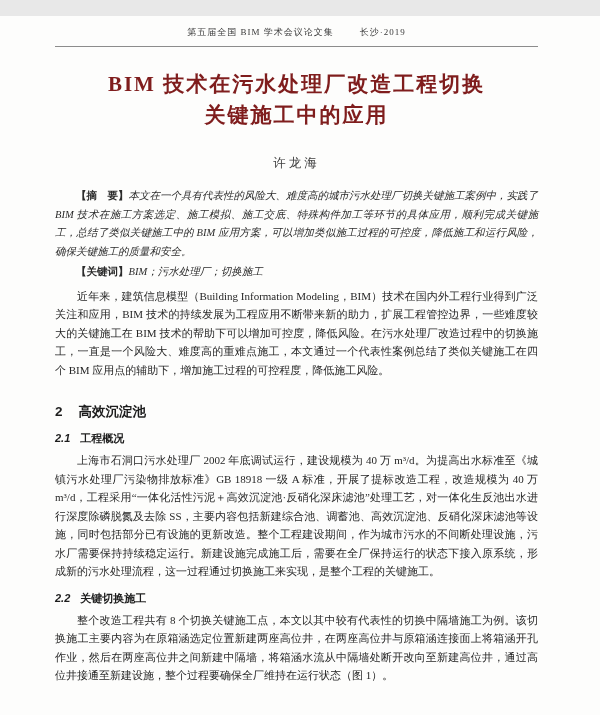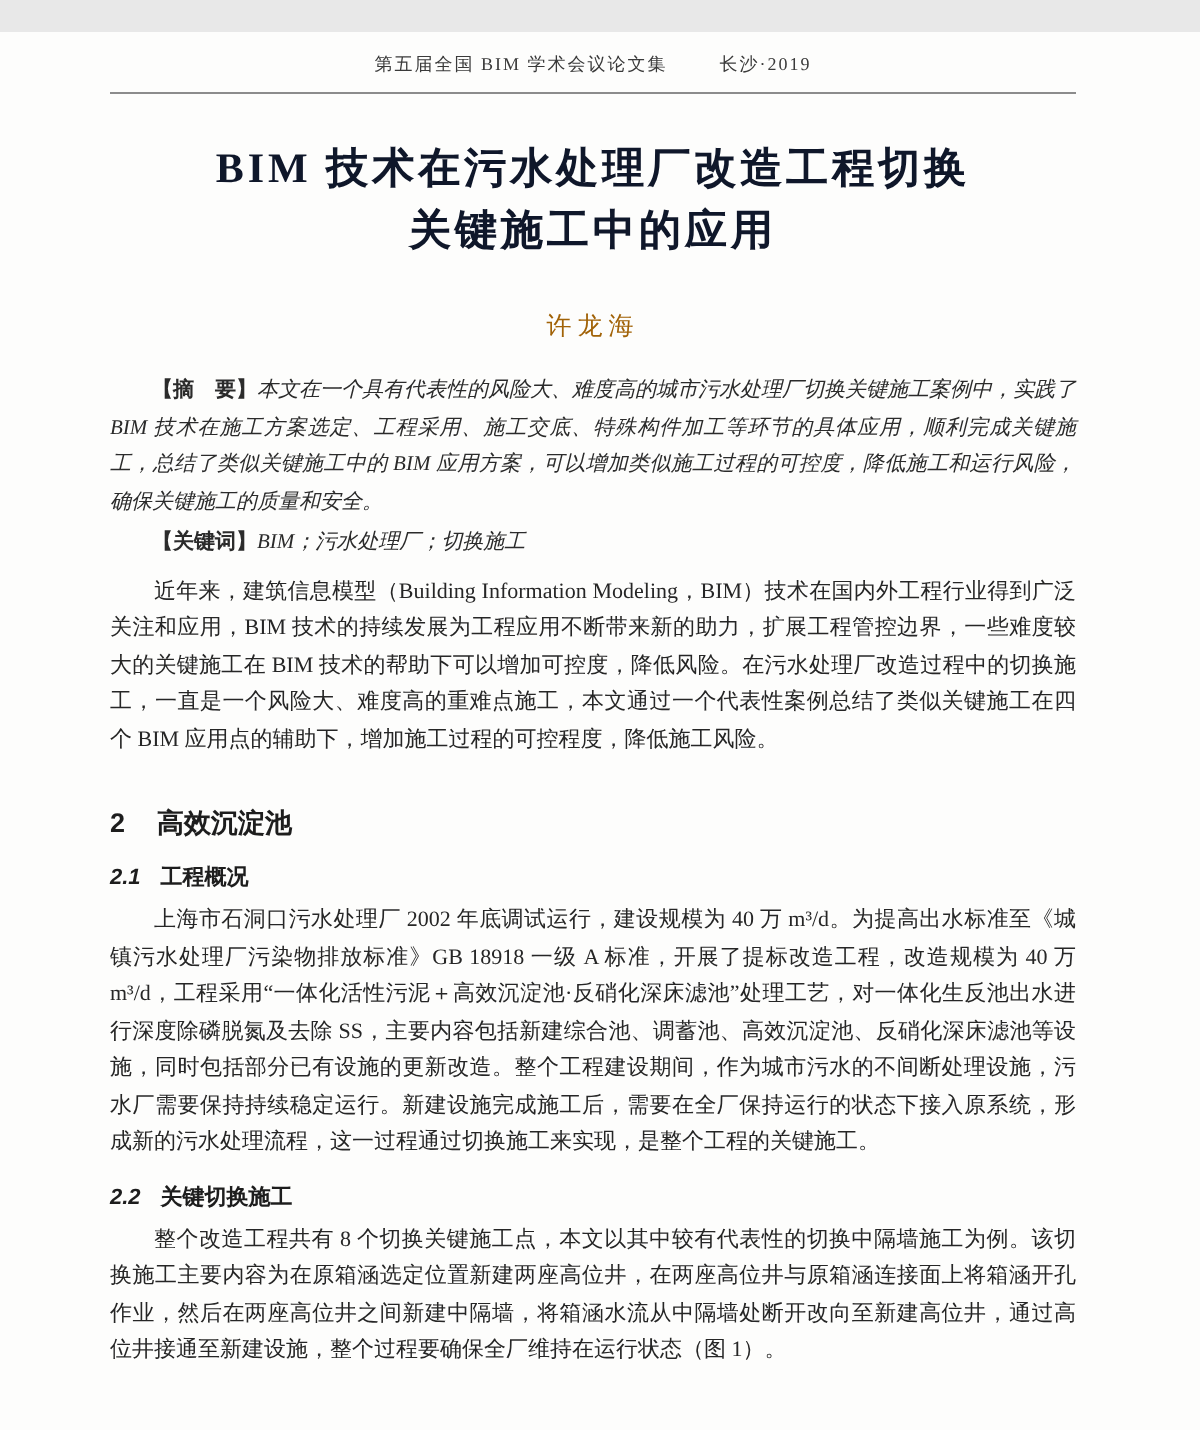--- a/index.html
+++ b/index.html
@@ -29,28 +29,28 @@
     border-top: 1.5px solid #8c8c8c;
     background: none;
   }
   .title {
     margin: 22px 0 0 0;
     text-align: center;
     font-size: 21px;
     font-weight: bold;
     line-height: 31px;
     letter-spacing: 2px;
-    color: #0f172a;
+    color: #7f1d1d;
   }
   .author {
     margin-top: 24px;
     text-align: center;
     font-size: 12.5px;
     letter-spacing: 3px;
-    color: #a16207;
+    color: #404040;
   }
   .affiliation {
     margin-top: 11px;
     text-align: center;
     font-size: 9.5px;
     color: #3a3a3a;
     letter-spacing: 0.5px;
   }
   .abstract {
     margin: 15px 0 0 0;
@@ -127,21 +127,21 @@
 
   <h1 class="title">
     <span>BIM 技术在污水处理厂改造工程切换</span><br>
     <span>关键施工中的应用</span>
   </h1>
 
   <div class="author">许龙海</div>
 
 
   <p class="abstract">
-    <span class="lbl">【摘　要】</span><span>本文在一个具有代表性的风险大、难度高的城市污水处理厂切换关键施工案例中，实践了 BIM 技术在施工方案选定、工程采用、施工交底、特殊构件加工等环节的具体应用，顺利完成关键施工，总结了类似关键施工中的 BIM 应用方案，可以增加类似施工过程的可控度，降低施工和运行风险，确保关键施工的质量和安全。</span>
+    <span class="lbl">【摘　要】</span><span>本文在一个具有代表性的风险大、难度高的城市污水处理厂切换关键施工案例中，实践了 BIM 技术在施工方案选定、施工模拟、施工交底、特殊构件加工等环节的具体应用，顺利完成关键施工，总结了类似关键施工中的 BIM 应用方案，可以增加类似施工过程的可控度，降低施工和运行风险，确保关键施工的质量和安全。</span>
   </p>
 
   <p class="keywords">
     <span class="lbl">【关键词】</span><span>BIM；污水处理厂；切换施工</span>
   </p>
 
   <p class="body">近年来，建筑信息模型（Building Information Modeling，BIM）技术在国内外工程行业得到广泛关注和应用，BIM 技术的持续发展为工程应用不断带来新的助力，扩展工程管控边界，一些难度较大的关键施工在 BIM 技术的帮助下可以增加可控度，降低风险。在污水处理厂改造过程中的切换施工，一直是一个风险大、难度高的重难点施工，本文通过一个代表性案例总结了类似关键施工在四个 BIM 应用点的辅助下，增加施工过程的可控程度，降低施工风险。</p>
 
   <h2 class="sec">
     <span class="num">2</span><span>高效沉淀池</span>

